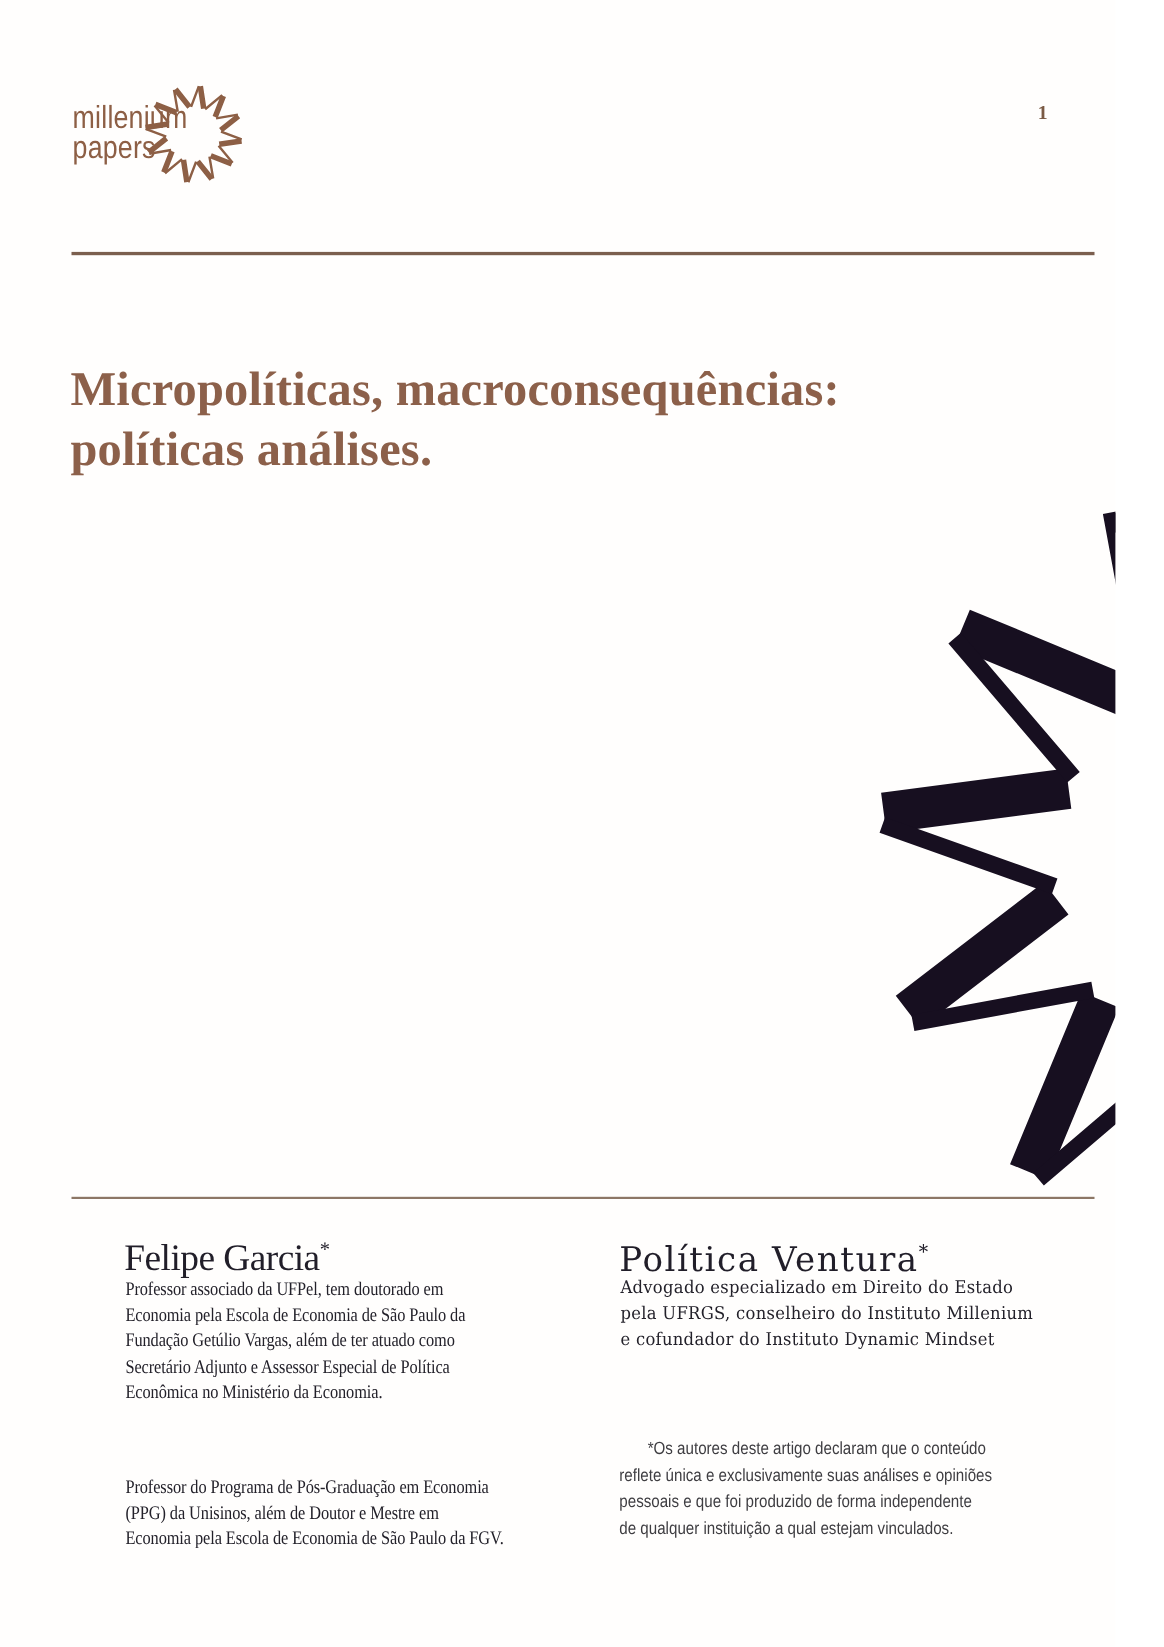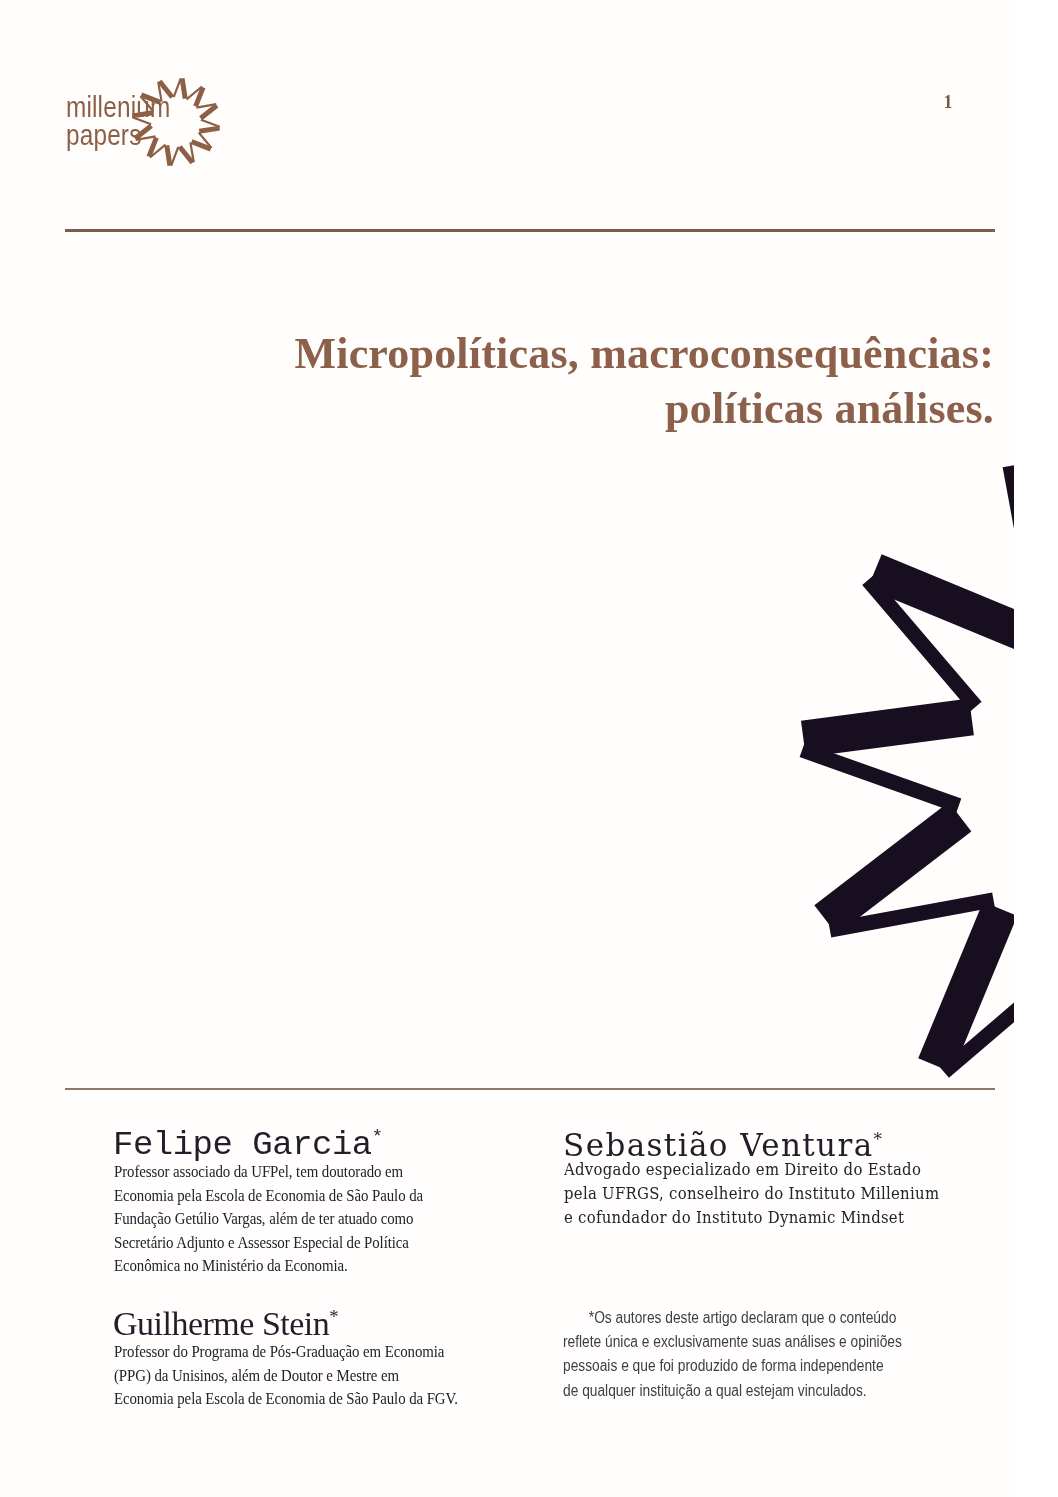--- a/index.html
+++ b/index.html
@@ -26,38 +26,38 @@
     font-size:18px; color:#7a5a44;
   }
 
   .rule { position:absolute; left:65px; width:930px; }
   .rule-top    { top:229px; height:2.5px; background:#7b5f4e; }
   .rule-bottom { top:1088px; height:2px; background:#8d7766; }
 
   
   .page-title {
     position:absolute; left:64px; top:326px; width:930px;
-    text-align:right; font-weight:700;
+    text-align:left; font-weight:700;
     font-family:"Liberation Serif", serif;
     font-size:44px; line-height:55px; color:#8c604a;
     letter-spacing:0.2px;
   }
 
   
   .deco { position:absolute; left:0; top:0; width:1058px; height:1497px; pointer-events:none; }
 
   
   .author-name {
     position:absolute; font-weight:400; color:#211e29;
     font-family:"Liberation Serif", serif;
     font-size:34px; line-height:38px; letter-spacing:-0.5px;
     white-space:nowrap;
   }
   .author-name sup { font-size:55%; vertical-align:super; letter-spacing:0; }
-  .name-felipe    { left:113px; top:1118px;font-family:Liberation Mono, monospace; }
+  .name-felipe    { left:113px; top:1118px; }
   .name-guilherme { left:113px; top:1298px; }
   .name-sebastiao {
     left:563px; top:1120px;
     font-family:"DejaVu Serif", serif; font-size:31px; letter-spacing:1.4px;
   }
 
   .bio { position:absolute; color:#23212a; white-space:nowrap; }
   .bio-left {
     font-family:"Liberation Serif", serif;
     font-size:17.5px; line-height:23.5px; letter-spacing:-0.1px;
@@ -116,28 +116,27 @@
 
   <h2 class="author-name name-felipe"><span>Felipe Garcia</span><sup>*</sup></h2>
   <div class="bio bio-left bio-felipe">
     <div>Professor associado da UFPel, tem doutorado em</div>
     <div>Economia pela Escola de Economia de São Paulo da</div>
     <div>Fundação Getúlio Vargas, além de ter atuado como</div>
     <div>Secretário Adjunto e Assessor Especial de Política</div>
     <div>Econômica no Ministério da Economia.</div>
   </div>
 
-  <h2 class="author-name name-guilherme"><span>Guilherme Stein</span><sup>*</sup></h2>
   <div class="bio bio-left bio-guilherme">
     <div>Professor do Programa de Pós-Graduação em Economia</div>
     <div>(PPG) da Unisinos, além de Doutor e Mestre em</div>
     <div>Economia pela Escola de Economia de São Paulo da FGV.</div>
   </div>
 
-  <h2 class="author-name name-sebastiao"><span>Sebastião Ventura</span><sup>*</sup></h2>
+  <h2 class="author-name name-sebastiao"><span>Política Ventura</span><sup>*</sup></h2>
   <div class="bio bio-sebastiao">
     <div>Advogado especializado em Direito do Estado</div>
     <div>pela UFRGS, conselheiro do Instituto Millenium</div>
     <div>e cofundador do Instituto Dynamic Mindset</div>
   </div>
 
   <div class="disclaimer">
     <div class="indent">*Os autores deste artigo declaram que o conteúdo</div>
     <div>reflete única e exclusivamente suas análises e opiniões</div>
     <div>pessoais e que foi produzido de forma independente</div>

